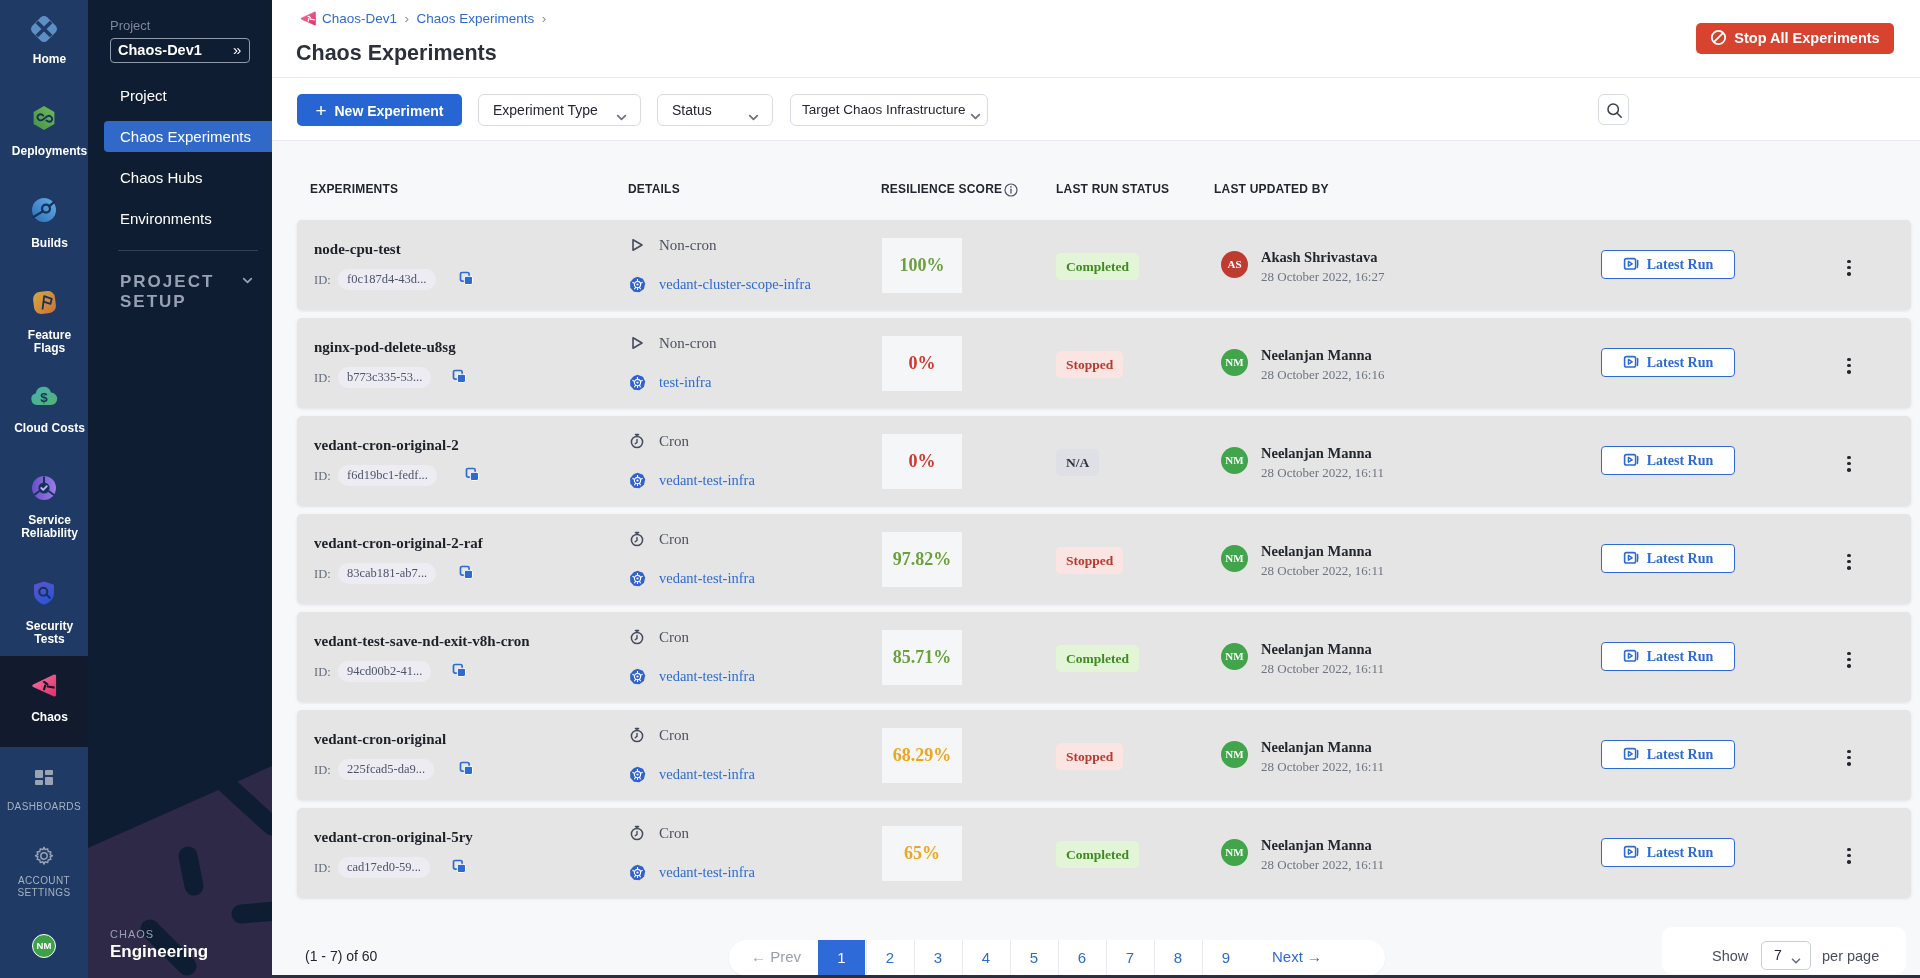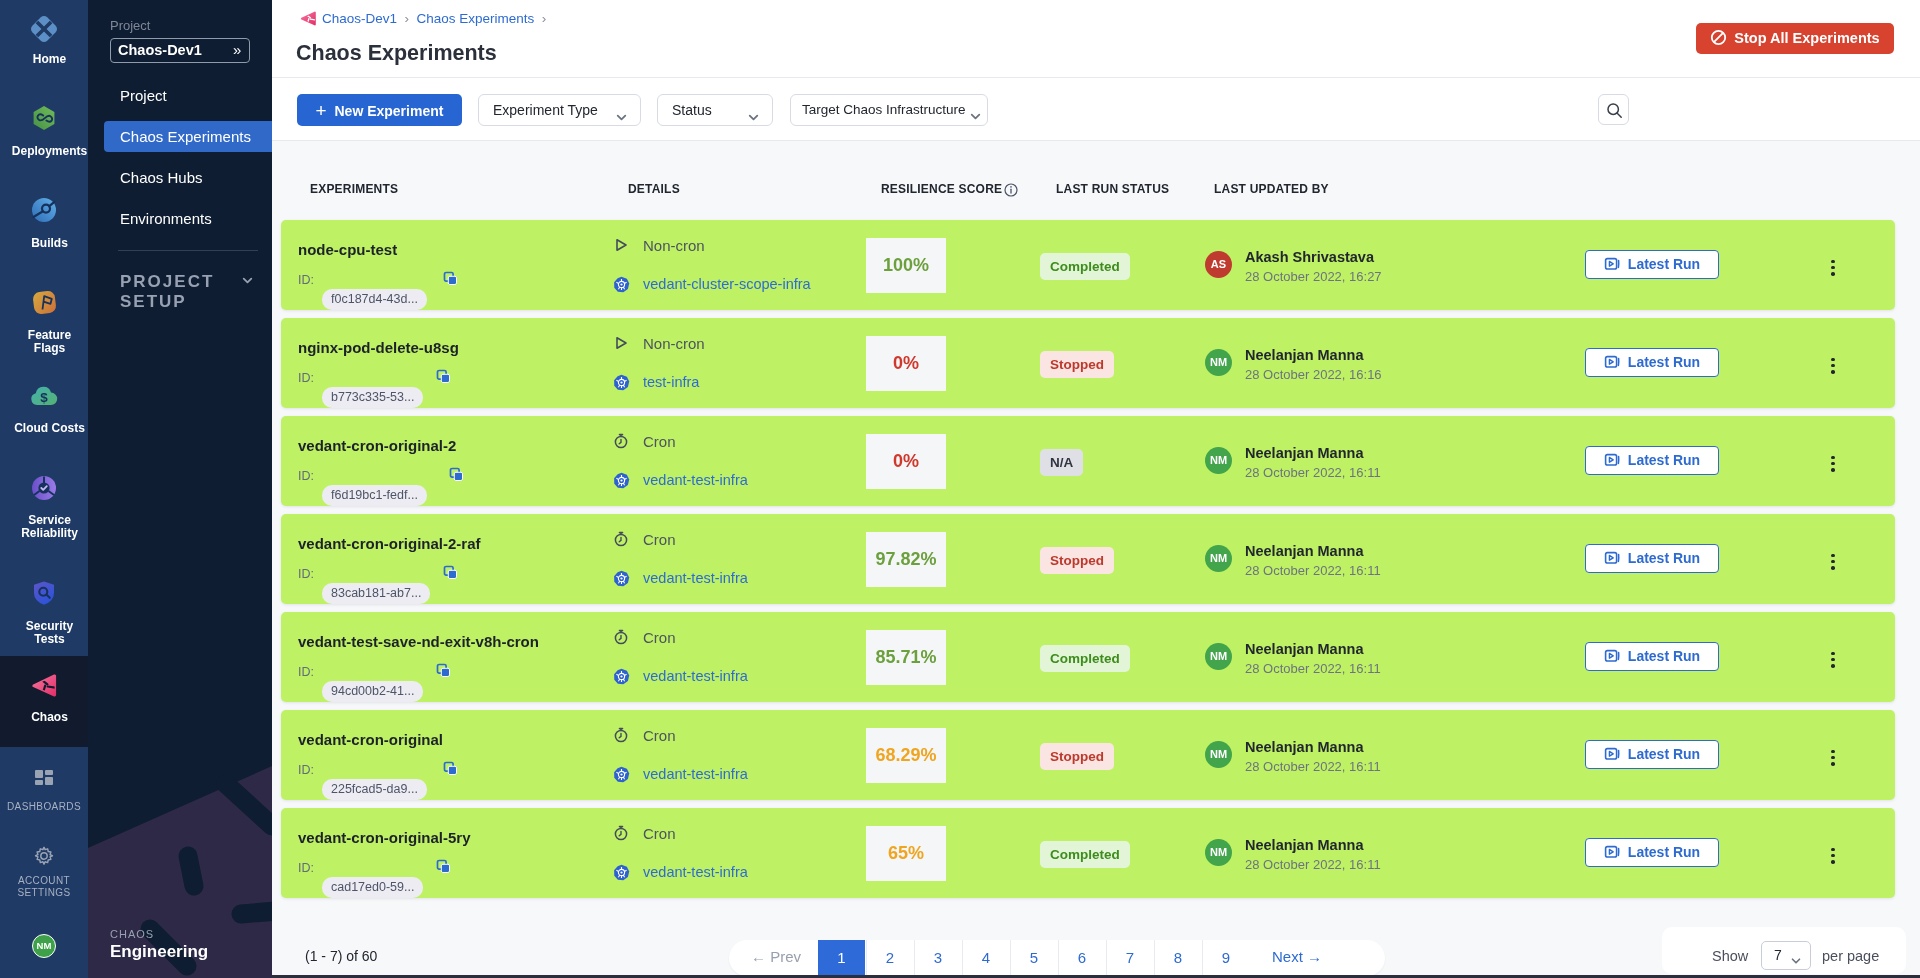--- a/index.html
+++ b/index.html
@@ -10,28 +10,28 @@
 .rail-item { position:absolute; left:0; width:88px; text-align:center; }
 .rail-label { color:#fff; font-size:12px; font-weight:bold; line-height:13px;padding-left:11px; }
 .rail-label2 { color:#a8b1c2; font-size:10px; line-height:12px; letter-spacing:0.4px; }
 
 #subnav { position:absolute; left:88px; top:0; width:184px; height:978px; background:#0e1d31; overflow:hidden; z-index:4; }
 .snav-item { position:absolute; left:32px; color:#fff; font-size:15px; }
 
 #main { position:absolute; left:272px; top:0; width:1648px; height:978px; background:#fff; }
 #tablearea { position:absolute; left:0; top:141px; width:1648px; height:837px; background:#f6f8fa; }
 .hline { position:absolute; left:0; width:1648px; height:1px; background:#e7e9ef; }
-.card { position:absolute; left:9px; width:1614px; height:90px; background:#bef264; border-radius:5px; box-shadow:0 1px 3px rgba(40,41,61,0.10); }
+.card { position:absolute; left:25px; width:1614px; height:90px; background:#e5e5e5; border-radius:5px; box-shadow:0 1px 3px rgba(40,41,61,0.10);font-family:Liberation Serif, serif; }
 .thlabel { position:absolute; font-size:12px; font-weight:bold; color:#22262e; letter-spacing:0.2px; }
 .chip { position:absolute; height:27px; line-height:27px; border-radius:5px; padding:0 10px; font-size:13.5px; font-weight:bold; }
 .scorebox { position:absolute; left:585px; width:80px; height:55px; background:#f5f6f8; text-align:center; }
 .scoreval { font-size:18px; font-weight:bold; line-height:55px; }
 .rowname { position:absolute; left:17px; font-size:15px; font-weight:bold; color:#1d2129; }
 .idlab { position:absolute; left:17px; font-size:12.5px; color:#646b7a; }
-.idpill { position:absolute; height:21px; line-height:21px; background:#ececf2; border-radius:10px; padding:0 9px; font-size:12.5px; color:#4e5468;margin-top:20px; }
+.idpill { position:absolute; height:21px; line-height:21px; background:#ececf2; border-radius:10px; padding:0 9px; font-size:12.5px; color:#4e5468; }
 .dtxt { position:absolute; left:362px; font-size:15px; color:#4d5360; }
 .dlink { position:absolute; left:362px; font-size:14.5px; color:#2e6bd1; }
 .uname { position:absolute; left:964px; font-size:14.5px; font-weight:bold; color:#22262e; }
 .udate { position:absolute; left:964px; font-size:13px; color:#6d7380; }
 .runbtn { position:absolute; left:1304px; width:134px; height:29px; border:1px solid #2e6bd1; border-radius:4px; background:#fff; color:#2e6bd1; font-size:14px; font-weight:bold; text-align:center; line-height:27px; }
 .avatar { position:absolute; width:27px; height:27px; border-radius:50%; color:#fff; font-size:11px; font-weight:bold; text-align:center; line-height:27px; }
 .dots { position:absolute; left:1550px; width:4px; }
 .dot { width:3.6px; height:3.6px; border-radius:50%; background:#22262e; margin:2.6px auto; }
 .ddown { position:absolute; top:94px; height:32px; background:#fff; border:1px solid #d8dbe3; border-radius:6px; font-size:14px; color:#22262e; line-height:30px; padding-left:14px; }
 .ddchev { position:absolute; top:9px; }

